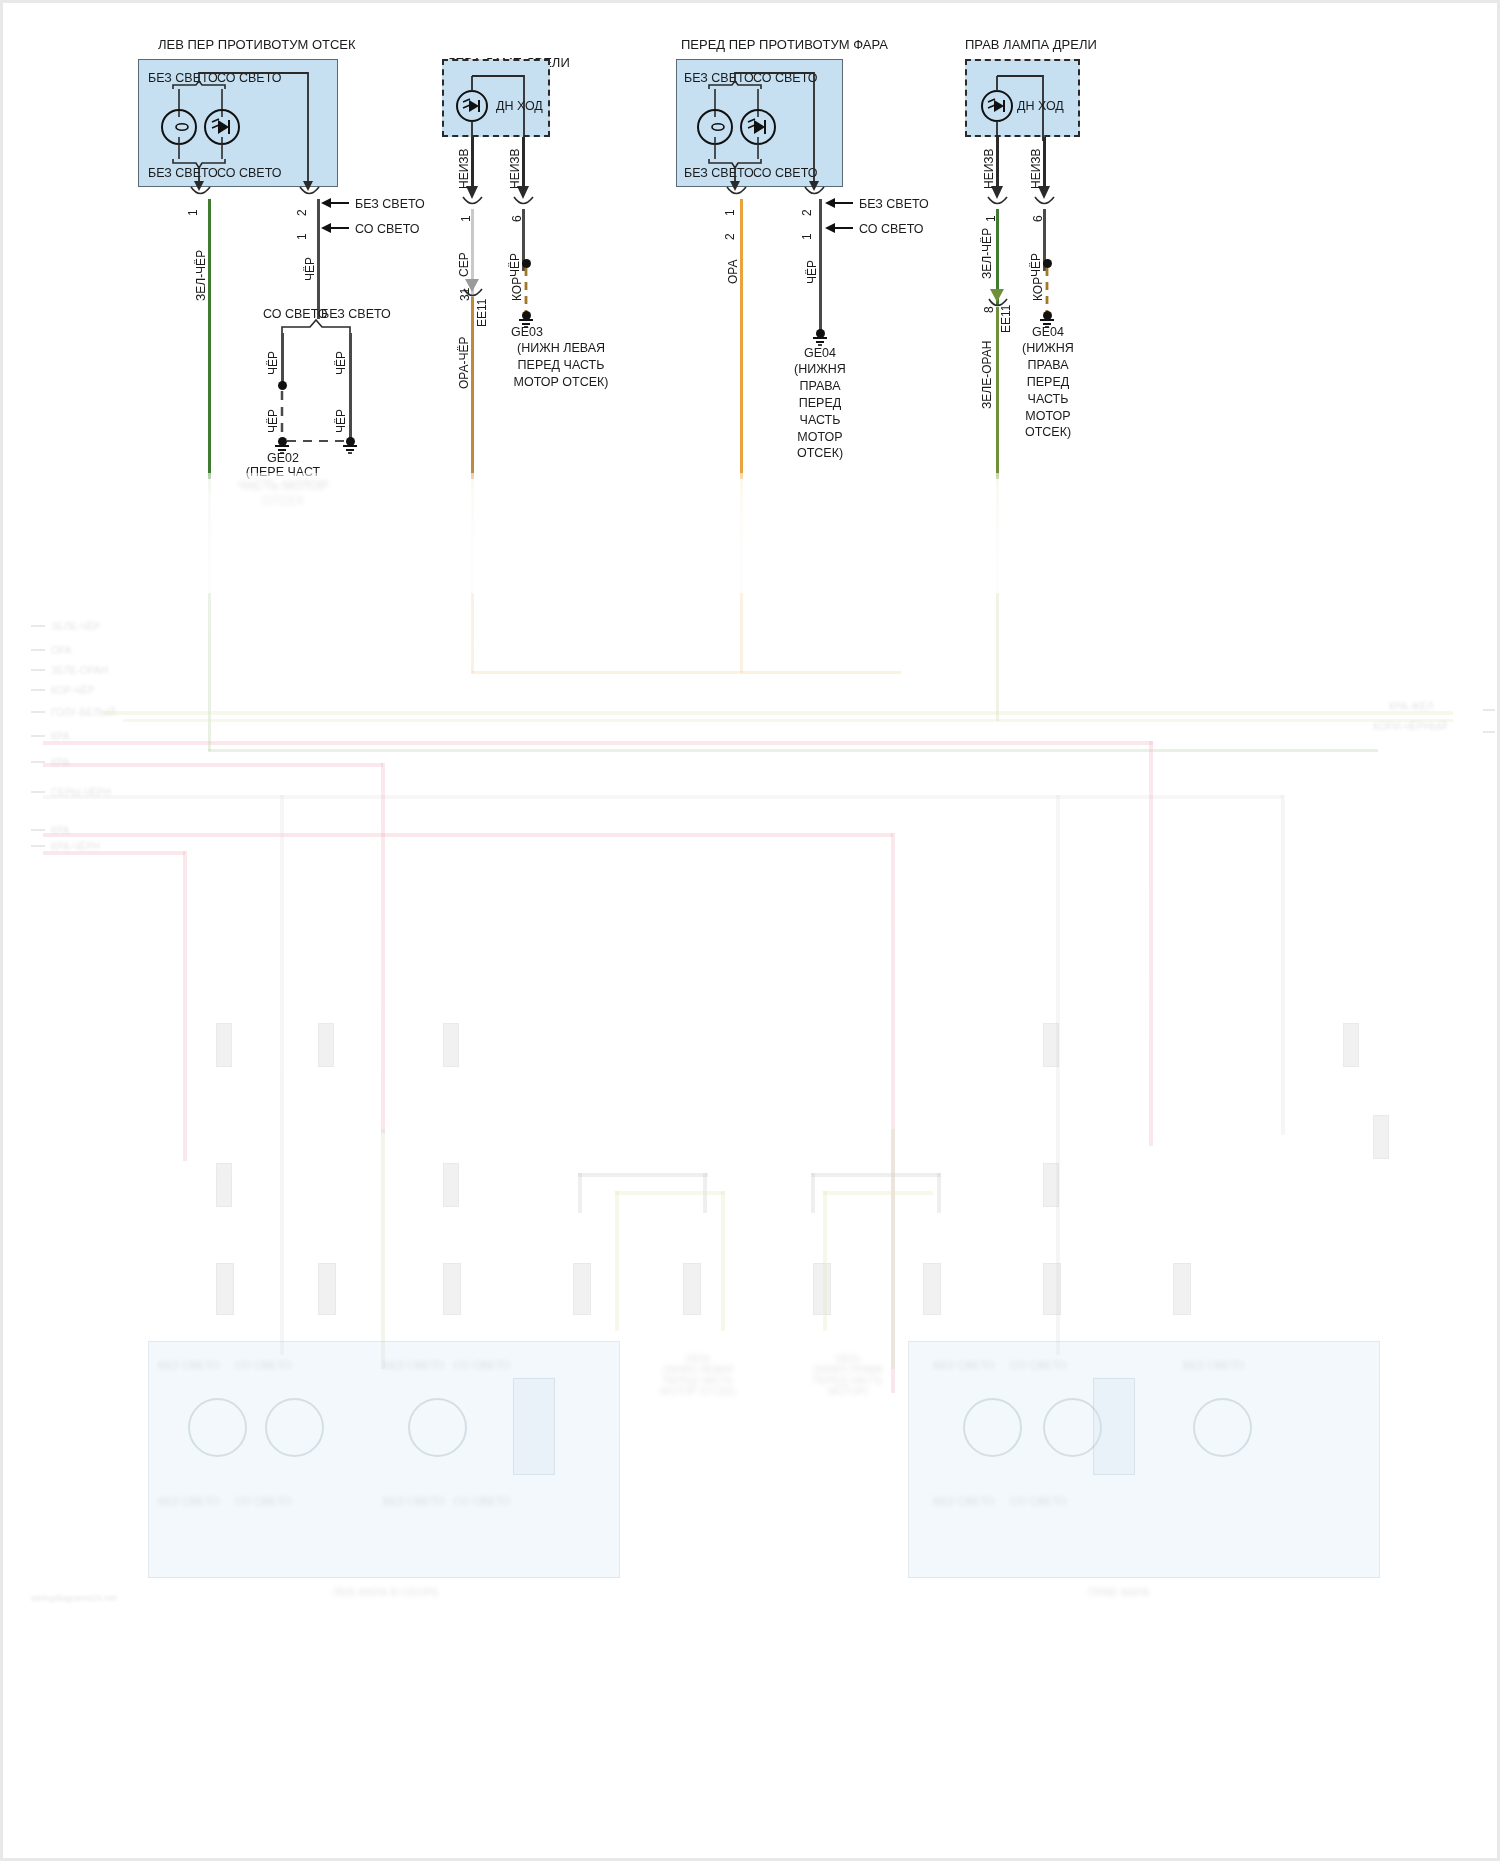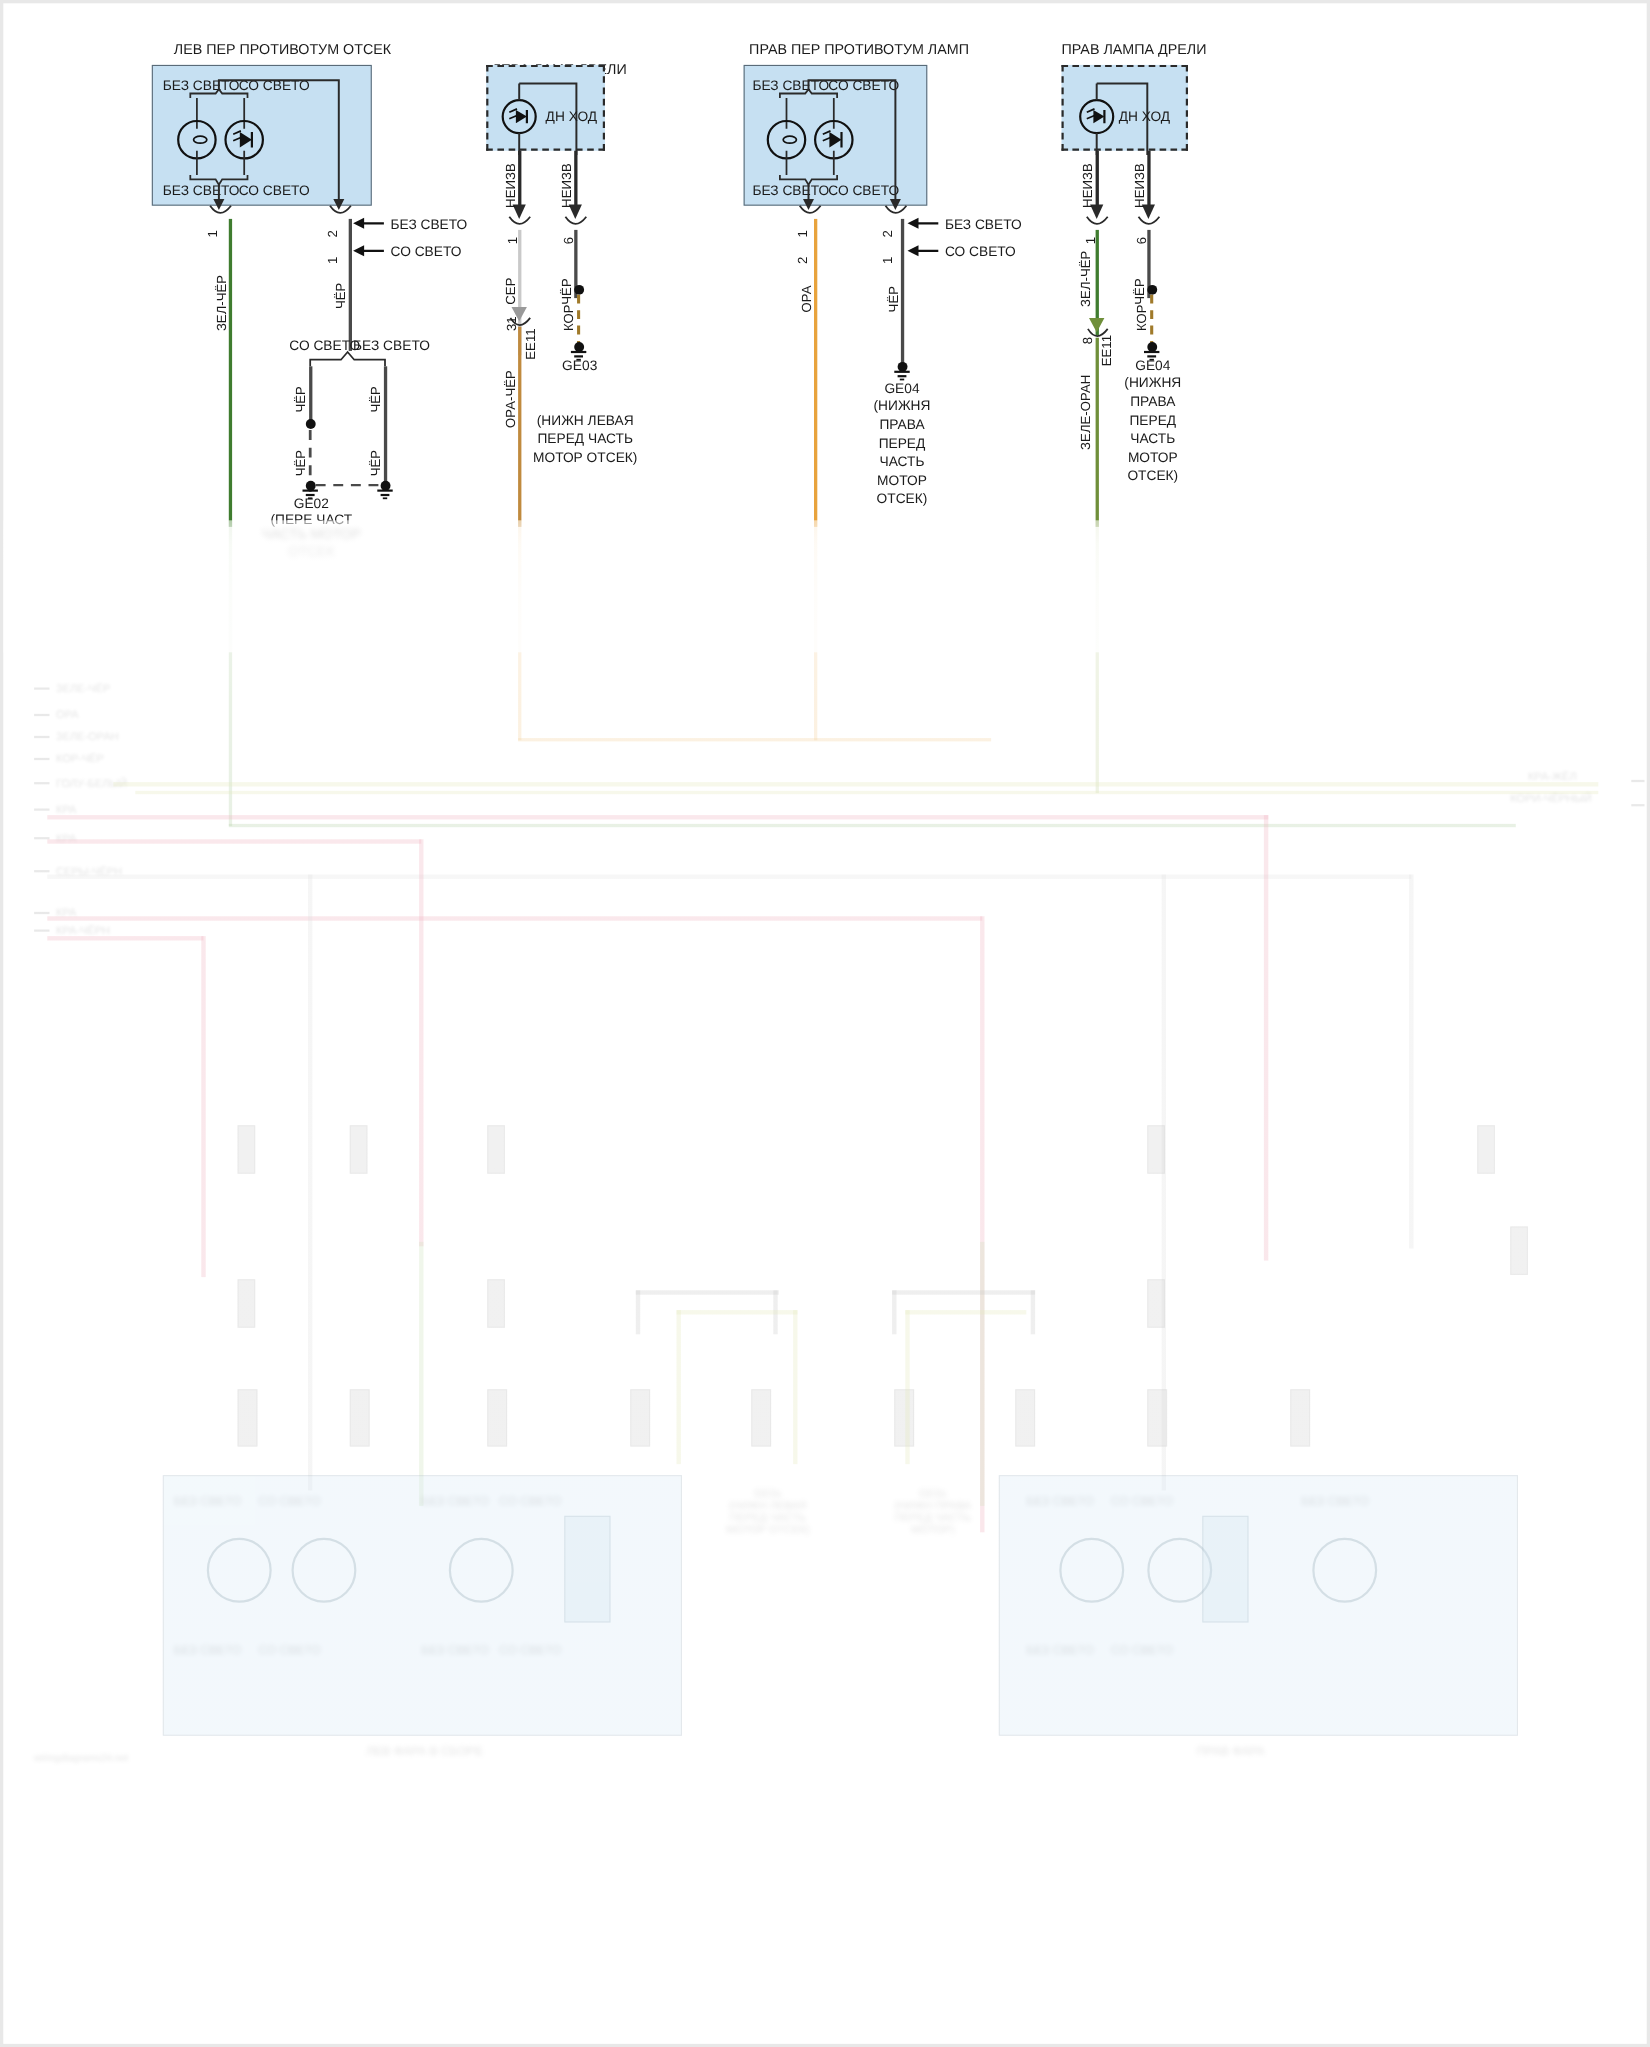--- a/index.html
+++ b/index.html
@@ -181,23 +181,23 @@
     <line x1="2" y1="0" x2="2" y2="48" stroke="#a07a2a" stroke-width="2.8" stroke-dasharray="8 6"></line>
   </svg>
   <div class="abs vert-s" style="left:507px;top:264px;height:34px;">КОР</div>
   <div class="dot" style="left:519px;top:308px;"></div>
   <svg class="abs" style="left:512px;top:315px;" width="22" height="12">
     <line x1="4" y1="2" x2="18" y2="2" stroke="#111" stroke-width="2"></line>
     <line x1="7" y1="6" x2="15" y2="6" stroke="#111" stroke-width="2"></line>
     <line x1="9" y1="9" x2="13" y2="9" stroke="#111" stroke-width="1.6"></line>
   </svg>
   <div class="abs txt ctr" style="left:477px;top:322px;width:94px;">GE03</div>
-  <div class="abs txt ctr" style="left:476px;top:337px;width:106px;line-height:1.35;white-space:normal;margin-top:34px;">(НИЖН ЛЕВАЯ ПЕРЕД ЧАСТЬ МОТОР ОТСЕК)</div>
-
-  <div class="abs ttl" style="left:678px;top:34px;">ПРАВ ПЕР ПРОТИВОТУМ ЛАМП</div>
+  <div class="abs txt ctr" style="left:505px;top:337px;width:106px;line-height:1.35;white-space:normal;">(НИЖН ЛЕВАЯ ПЕРЕД ЧАСТЬ МОТОР ОТСЕК)</div>
+
+  <div class="abs ttl" style="left:678px;top:34px;">ПЕРЕД ПЕР ПРОТИВОТУМ ФАРА</div>
   <div class="box" style="left:673px;top:56px;width:167px;height:128px;"></div>
 
   <div class="abs txt" style="left:681px;top:68px;">БЕЗ СВЕТО</div>
   <div class="abs txt" style="left:750px;top:68px;">СО СВЕТО</div>
   <div class="abs txt" style="left:681px;top:163px;">БЕЗ СВЕТО</div>
   <div class="abs txt" style="left:750px;top:163px;">СО СВЕТО</div>
 
   <svg class="abs" style="left:673px;top:56px;" width="176" height="132">
     <path d="M 33 30 L 33 26 L 56 26 L 59 22 L 62 26 L 85 26 L 85 30" fill="none" stroke="#2a2a2a" stroke-width="1.6"></path>
     <line x1="39" y1="30" x2="39" y2="58" stroke="#2a2a2a" stroke-width="1.6"></line>

